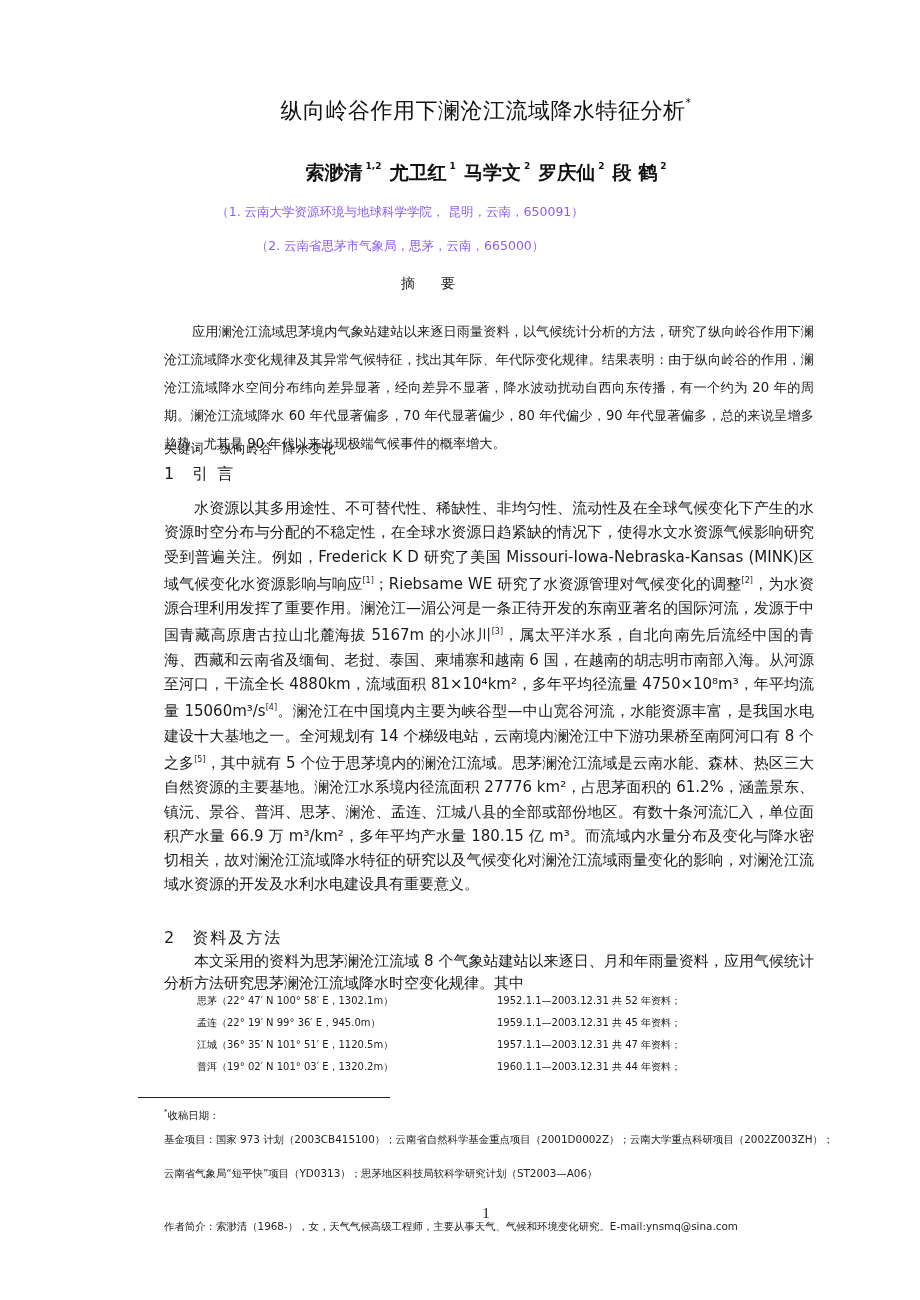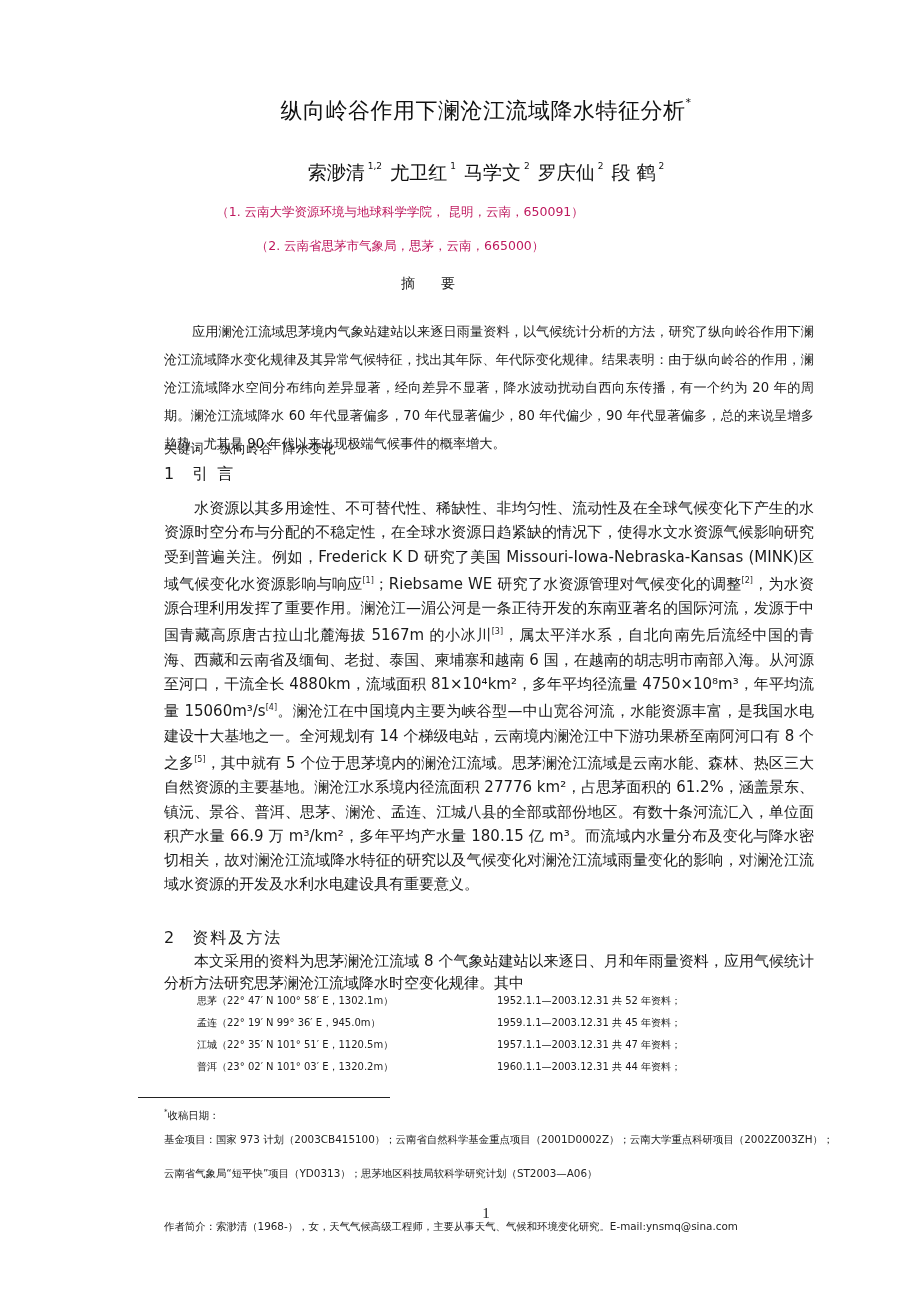--- a/index.html
+++ b/index.html
@@ -11,24 +11,24 @@
   .abs { position: absolute; white-space: nowrap; padding-left: 26px; }
   .title {
     left: 0; width: 920px; top: 96px; text-align: center;
     font-size: 22px; letter-spacing: 0.5px; color: #111;
   }
   .title sup { font-size: 11px; vertical-align: 12px; }
   .authors {
     left: 0; width: 920px; top: 160px; text-align: center;
     font-size: 19px; color: #111;
   }
-  .authors .au { margin: 0 1px; }
+  .authors .au { margin: 0 1px; font-weight: bold; }
   .authors sup { font-size: 9px; vertical-align: 10px; margin-left: 3px; }
   .affil {
-    left: 0; width: 748px; text-align: center; font-size: 12.5px; color: #be185d;
+    left: 0; width: 748px; text-align: center; font-size: 12.5px; color: #8b5cf6;
   }
   .abstract-head {
     left: 0; width: 804px; top: 275px; text-align: center; font-size: 14px;
     letter-spacing: 26px; text-indent: 26px;
   }
   .para {
     left: 138px; width: 650px; white-space: normal;
   }
   .abs-text { font-size: 13.2px; line-height: 28px; text-indent: 28px; text-align: justify; }
   .kw { left: 138px; top: 440px; font-size: 13.2px; }
@@ -93,24 +93,24 @@
 
 <div class="abs para body-text" style="top:950px; line-height:22px;">本文采用的资料为思茅澜沧江流域 8 个气象站建站以来逐日、月和年雨量资料，应用气候统计分析方法研究思茅澜沧江流域降水时空变化规律。其中</div>
 
 <div class="abs station-row" style="top:994px;">
   <span class="cell c1">思茅（22° 47′ N  100° 58′ E，1302.1m）</span><span class="cell">1952.1.1—2003.12.31 共 52 年资料；</span>
 </div>
 <div class="abs station-row" style="top:1016px;">
   <span class="cell c1">孟连（22° 19′ N   99° 36′ E，945.0m）</span><span class="cell">1959.1.1—2003.12.31 共 45 年资料；</span>
 </div>
 <div class="abs station-row" style="top:1038px;">
-  <span class="cell c1">江城（22° 35′ N  101° 51′ E，1120.5m）</span><span class="cell">1957.1.1—2003.12.31 共 47 年资料；</span>
+  <span class="cell c1">江城（36° 35′ N  101° 51′ E，1120.5m）</span><span class="cell">1957.1.1—2003.12.31 共 47 年资料；</span>
 </div>
 <div class="abs station-row" style="top:1060px;">
-  <span class="cell c1">普洱（23° 02′ N  101° 03′ E，1320.2m）</span><span class="cell">1960.1.1—2003.12.31 共 44 年资料；</span>
+  <span class="cell c1">普洱（19° 02′ N  101° 03′ E，1320.2m）</span><span class="cell">1960.1.1—2003.12.31 共 44 年资料；</span>
 </div>
 
 <div class="abs footline"></div>
 
 <div class="abs fn" style="top:1108px;">
   <sup>*</sup><span>收稿日期：</span>
 </div>
 <div class="abs fn" style="top:1133px;">基金项目：国家 973 计划（2003CB415100）；云南省自然科学基金重点项目（2001D0002Z）；云南大学重点科研项目（2002Z003ZH）；</div>
 <div class="abs fn" style="top:1146px;margin-top:21px;">云南省气象局“短平快”项目（YD0313）；思茅地区科技局软科学研究计划（ST2003—A06）</div>
 <div class="abs fn" style="top:1220px;">作者简介：索渺清（1968-），女，天气气候高级工程师，主要从事天气、气候和环境变化研究。E-mail:ynsmq@sina.com</div>

